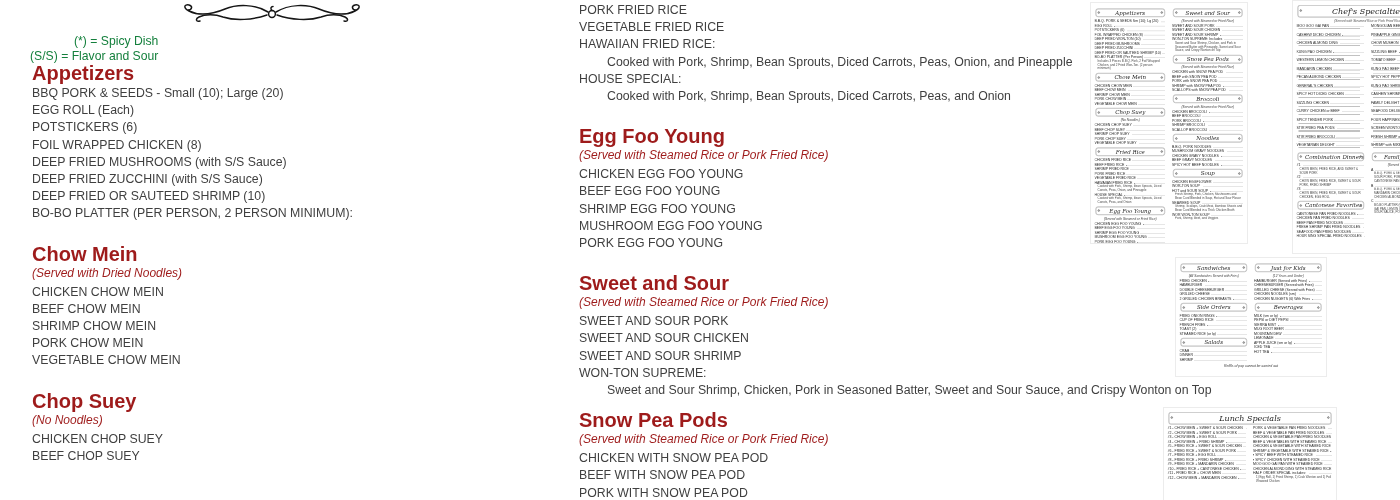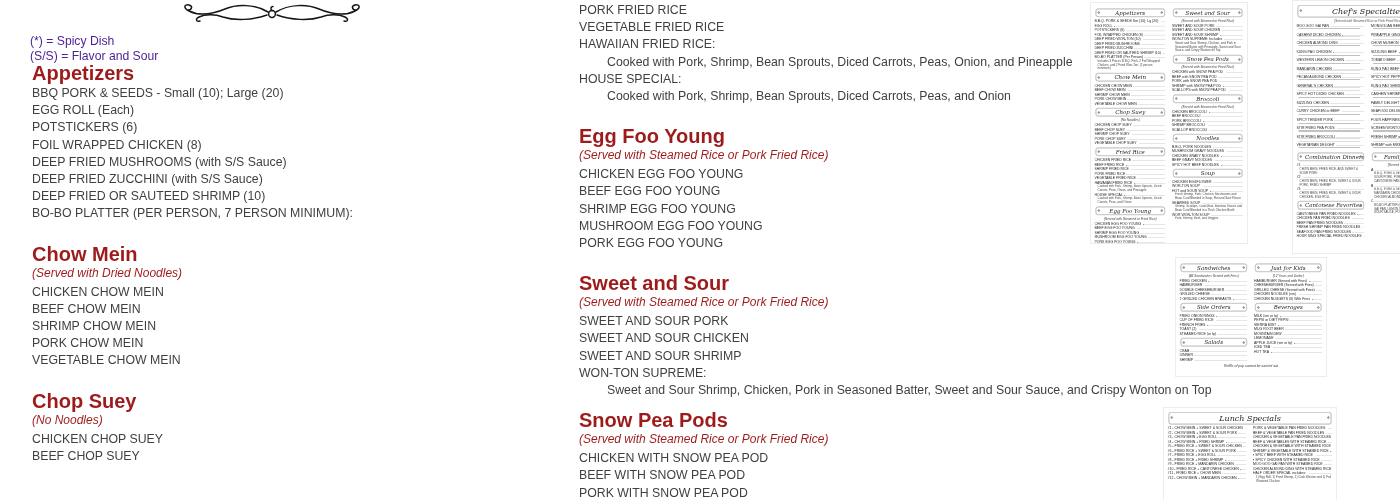--- a/index.html
+++ b/index.html
@@ -1,19 +1,19 @@
 <!DOCTYPE html>
 <html><head>
 <meta charset="utf-8">
 <style>
   html,body{margin:0;padding:0;background:#fff;}
   #stage{position:relative;width:1400px;height:500px;background:#fff;overflow:hidden;
          font-family:"Liberation Sans",sans-serif;}
   
-  .legend{position:absolute;left:30px;top:34px;font-size:12.2px;line-height:15px;color:#4c1d95;}
+  .legend{position:absolute;left:30px;top:34px;font-size:12.2px;line-height:15px;color:#15803d;text-align:right;}
   .doc-col{position:absolute;width:530px;}
   #left-col{left:32px;top:62px;}
   #middle-col{left:579px;top:2px;}
   .doc-section{margin-top:20px;}
   .doc-col .doc-section:first-child{margin-top:0;}
   #middle-col .doc-section:nth-child(4){margin-top:10px;}
   .sec-title{margin:0 0 1px 0;font-size:20px;line-height:22px;font-weight:bold;color:#9e1b1b;}
   .sec-sub{font-size:12px;line-height:14px;font-style:italic;color:#9e1b1b;margin-bottom:4px;}
   .item{font-size:12.3px;line-height:17.2px;color:#3f3f3f;white-space:nowrap;}
   .item.indent{padding-left:28px;}
@@ -62,21 +62,21 @@
   <div id="left-col" class="doc-col">
       <section class="doc-section">
         <h2 class="sec-title">Appetizers</h2>
         <div class="item">BBQ PORK &amp; SEEDS - Small (10); Large (20)</div>
         <div class="item">EGG ROLL (Each)</div>
         <div class="item">POTSTICKERS (6)</div>
         <div class="item">FOIL WRAPPED CHICKEN (8)</div>
         <div class="item">DEEP FRIED MUSHROOMS (with S/S Sauce)</div>
         <div class="item">DEEP FRIED ZUCCHINI (with S/S Sauce)</div>
         <div class="item">DEEP FRIED OR SAUTEED SHRIMP (10)</div>
-        <div class="item">BO-BO PLATTER (PER PERSON, 7 PERSON MINIMUM):</div>
+        <div class="item">BO-BO PLATTER (PER PERSON, 2 PERSON MINIMUM):</div>
       </section>
       <section class="doc-section">
         <h2 class="sec-title">Chow Mein</h2>
         <div class="sec-sub">(Served with Dried Noodles)</div>
         <div class="item">CHICKEN CHOW MEIN</div>
         <div class="item">BEEF CHOW MEIN</div>
         <div class="item">SHRIMP CHOW MEIN</div>
         <div class="item">PORK CHOW MEIN</div>
         <div class="item">VEGETABLE CHOW MEIN</div>
       </section>

